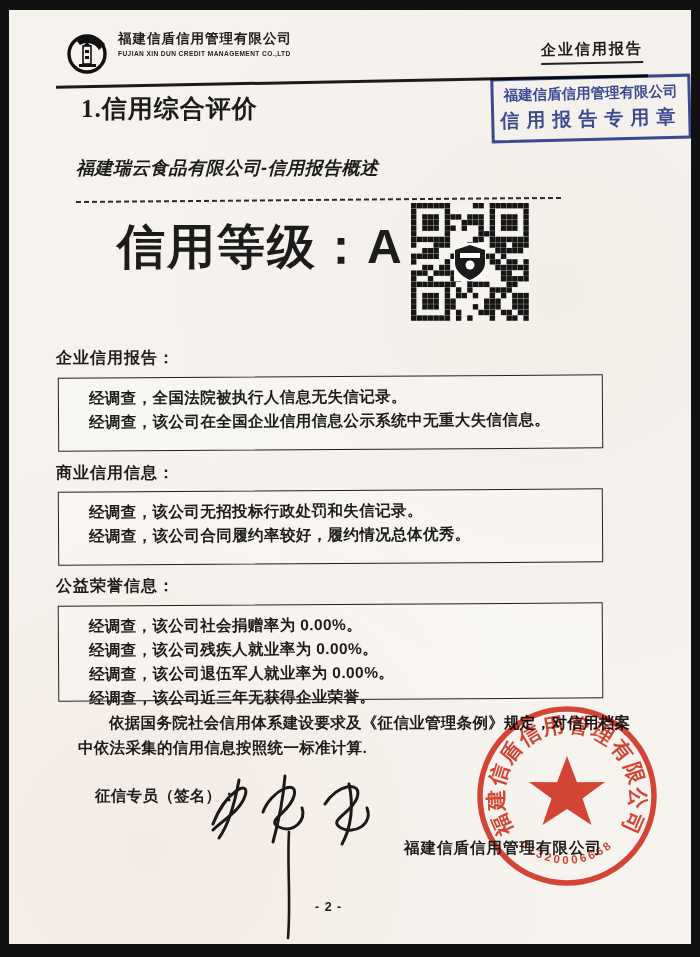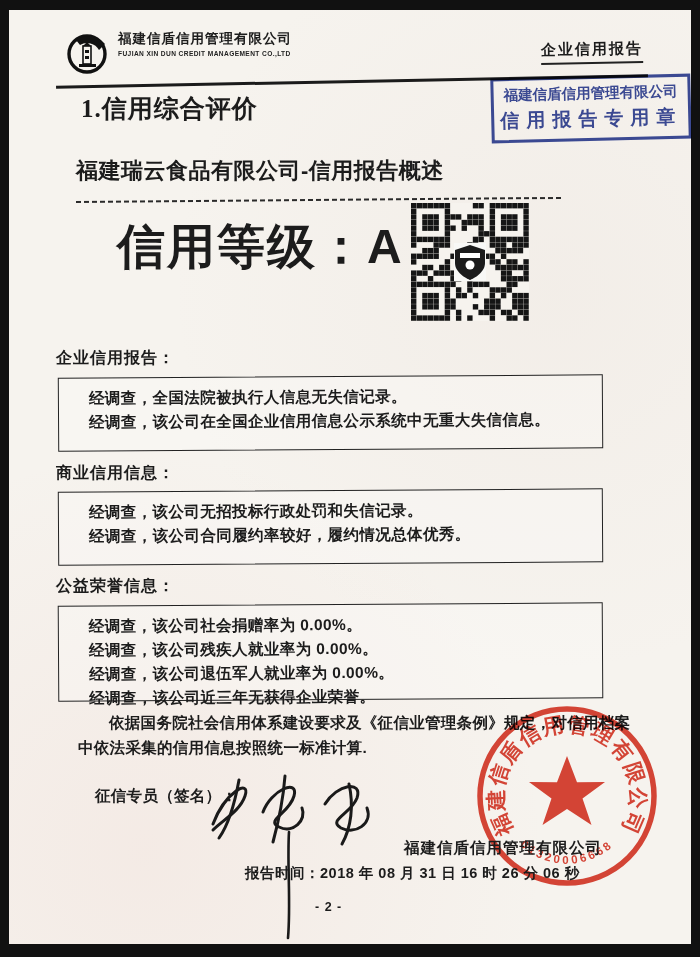--- a/index.html
+++ b/index.html
@@ -24,21 +24,21 @@
     border-bottom:2px solid #222;padding-bottom:3px;transform:rotate(-1deg);}
   .header-rule{left:47px;top:70px;width:592px;height:3px;background:#1b1b1b;transform:rotate(-1.1deg);}
   
   .blue-stamp{left:482px;top:66px;width:182px;padding:5px 6px 6px;border:3px solid var(--blue-stamp);
     color:var(--blue-stamp);text-align:center;transform:rotate(-1.4deg);
     mix-blend-mode:multiply;opacity:.92;background:rgba(255,255,255,0);}
   .blue-stamp .l1{font-size:14.5px;font-weight:bold;letter-spacing:0px;white-space:nowrap;}
   .blue-stamp .l2{font-size:19px;font-weight:bold;letter-spacing:7px;margin-top:3px;white-space:nowrap;}
   
   .title{left:72px;top:82px;font-size:25px;font-weight:bold;font-family:Liberation Serif, serif;letter-spacing:1px;}
-  .subtitle{left:67px;top:146px;font-size:22px;font-weight:bold;letter-spacing:.5px;}
+  .subtitle{left:67px;top:146px;font-size:18px;font-weight:bold;letter-spacing:.5px;font-style:italic;}
   .dashed-rule{left:67px;top:189px;width:487px;height:2px;transform:rotate(-.5deg);
     background:repeating-linear-gradient(90deg,#2a2a2a 0 5px,transparent 5px 8px);}
   
   .grade{left:86px;top:205px;font-size:48px;font-weight:bold;letter-spacing:2px;white-space:nowrap;margin-left:22px;}
   .qr{left:402px;top:193px;width:118px;height:118px;}
   
   .sec-label{font-size:16px;font-weight:bold;letter-spacing:1px;}
   .sec-box{width:545px;border:1.6px solid #222;transform:rotate(-.35deg);
     padding:8px 10px 14px 14px;box-sizing:border-box;background:rgba(255,255,255,.25);}
   .sec-box .ln{font-size:15.5px;font-weight:bold;line-height:24px;text-indent:16px;letter-spacing:.4px;}
@@ -391,16 +391,15 @@
       <text font-size="21" font-weight="bold" fill="var(--red-stamp)" letter-spacing="2" font-family="&quot;Liberation Sans&quot;,&quot;DejaVu Sans&quot;,sans-serif">
         <textPath href="#arcTop" startOffset="50%" text-anchor="middle">福建信盾信用管理有限公司</textPath>
       </text>
       <text font-size="11.5" font-weight="bold" fill="var(--red-stamp)" letter-spacing="3" font-family="&quot;Liberation Sans&quot;,&quot;DejaVu Sans&quot;,sans-serif">
         <textPath href="#arcBottom" startOffset="50%" text-anchor="middle">01320006668</textPath>
       </text>
     </svg>
   </div>
 
   <div class="abs footer-co">福建信盾信用管理有限公司</div>
-  <div class="abs report-time">报告时间：2018 年 08 月 31 日 16 时 26 分 06 秒</div>
   <div class="abs page-num">- 2 -</div>
 
 </div>
 
 </body></html>

